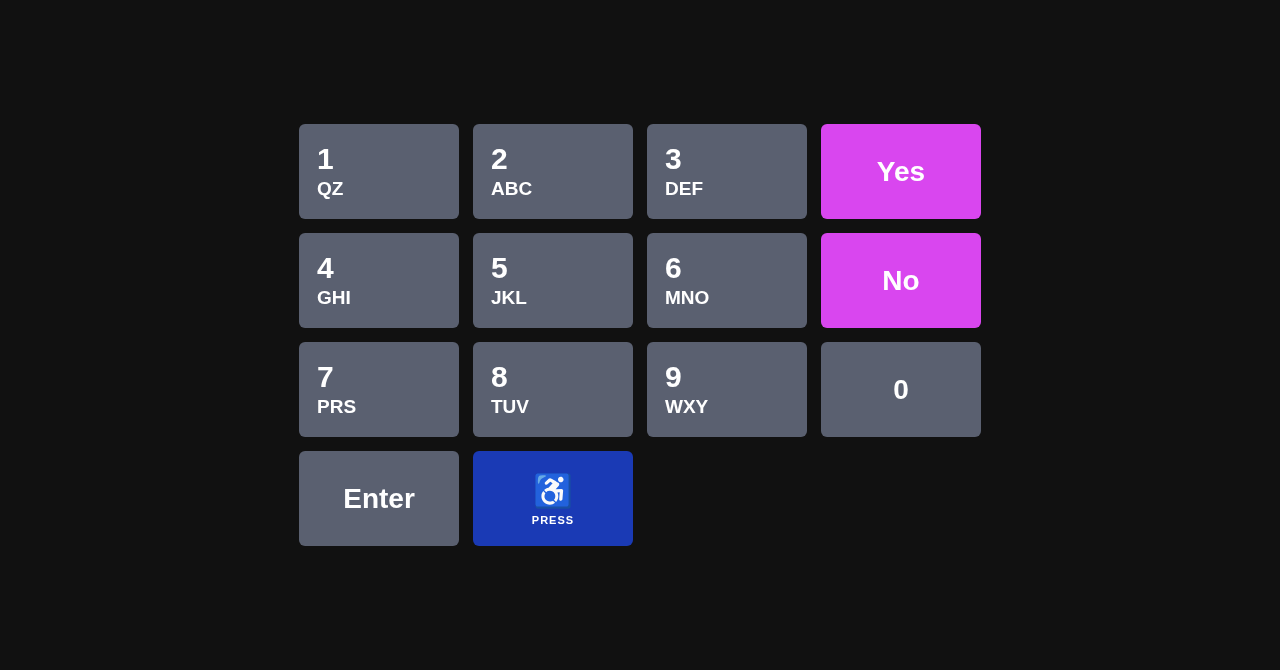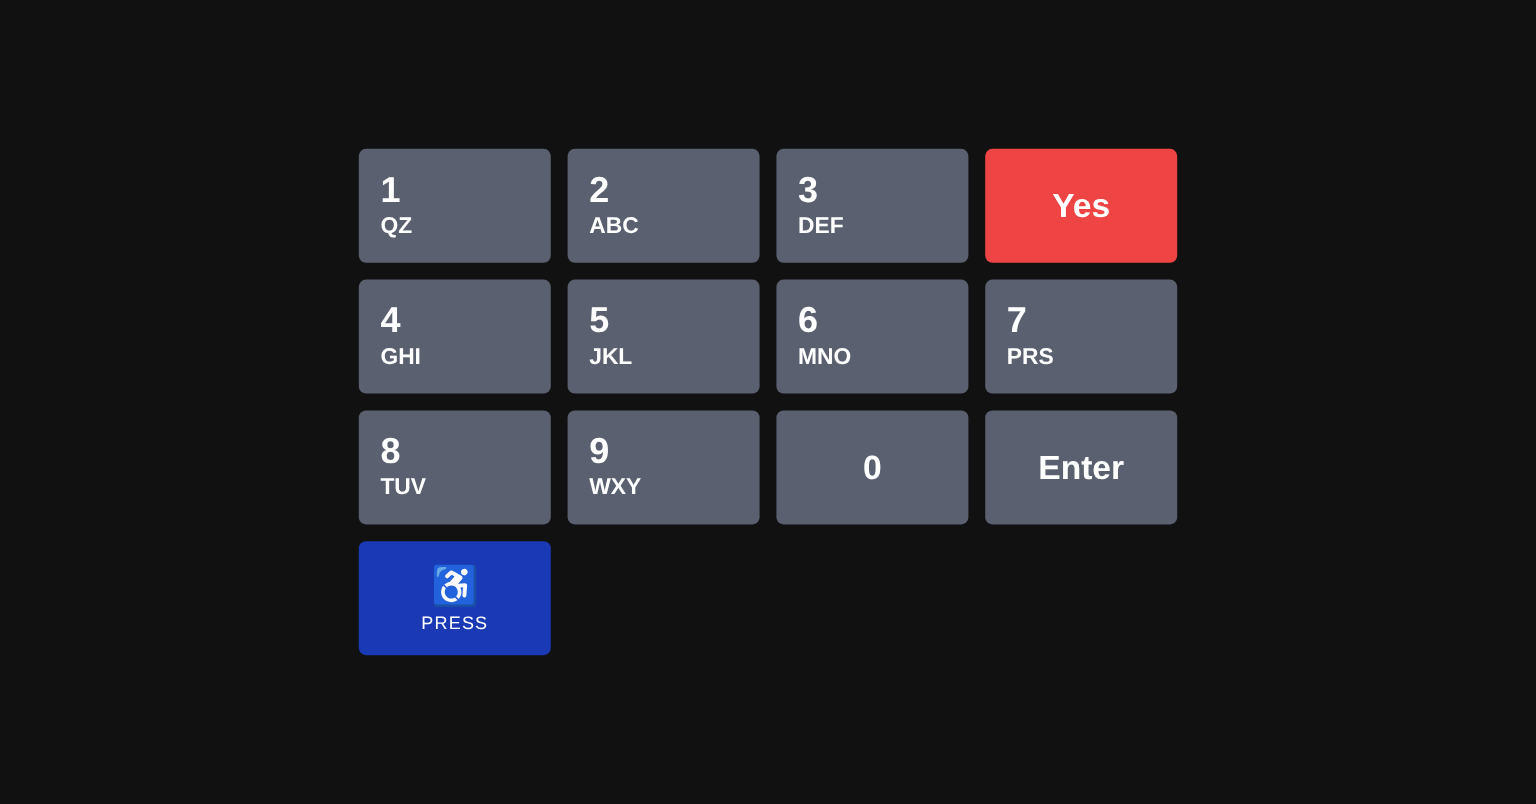--- a/index.html
+++ b/index.html
@@ -34,21 +34,21 @@
       padding: 12px 18px;
       min-width: 160px;
       min-height: 95px;
     }
 
     .btn-gray {
       background-color: #5a6070;
     }
 
     .btn-blue {
-      background-color: #ef4444;
+      background-color: #d946ef;
       align-items: center;
       justify-content: center;
     }
 
     .btn-red {
       background-color: #cc1111;
       align-items: center;
       justify-content: center;
     }
 
@@ -86,22 +86,22 @@
 
     .btn-gray.center-label .num {
       font-size: 28px;
     }
 
     .accessibility-icon {
       font-size: 32px;
     }
 
     .accessibility-press {
-      font-size: 15px;
-      font-weight: normal;
+      font-size: 11px;
+      font-weight: bold;
       letter-spacing: 1px;
     }
   </style>
 </head>
 <body>
 
 <div class="keypad-container">
 
   <button class="btn btn-gray">
     <span class="num">1</span>
@@ -124,20 +124,23 @@
     <span class="letters">GHI</span>
   </button>
   <button class="btn btn-gray">
     <span class="num">5</span>
     <span class="letters">JKL</span>
   </button>
   <button class="btn btn-gray">
     <span class="num">6</span>
     <span class="letters">MNO</span>
   </button>
+  <button class="btn btn-blue">
+    <span class="label">No</span>
+  </button>
 
   <button class="btn btn-gray">
     <span class="num">7</span>
     <span class="letters">PRS</span>
   </button>
   <button class="btn btn-gray">
     <span class="num">8</span>
     <span class="letters">TUV</span>
   </button>
   <button class="btn btn-gray">

